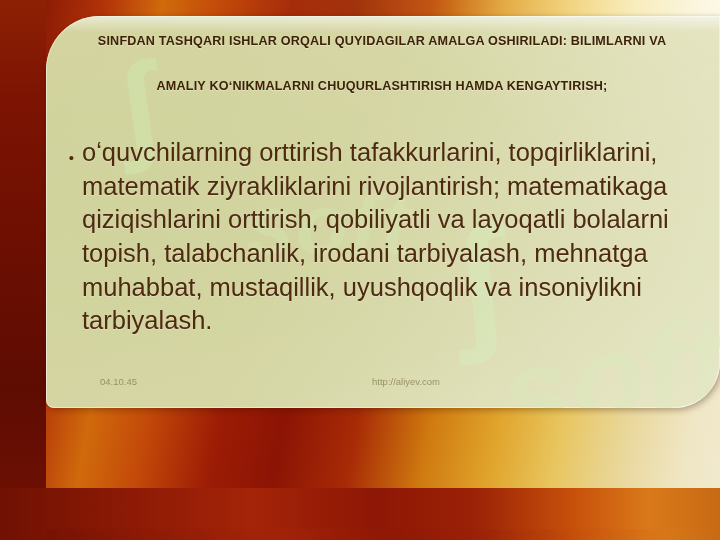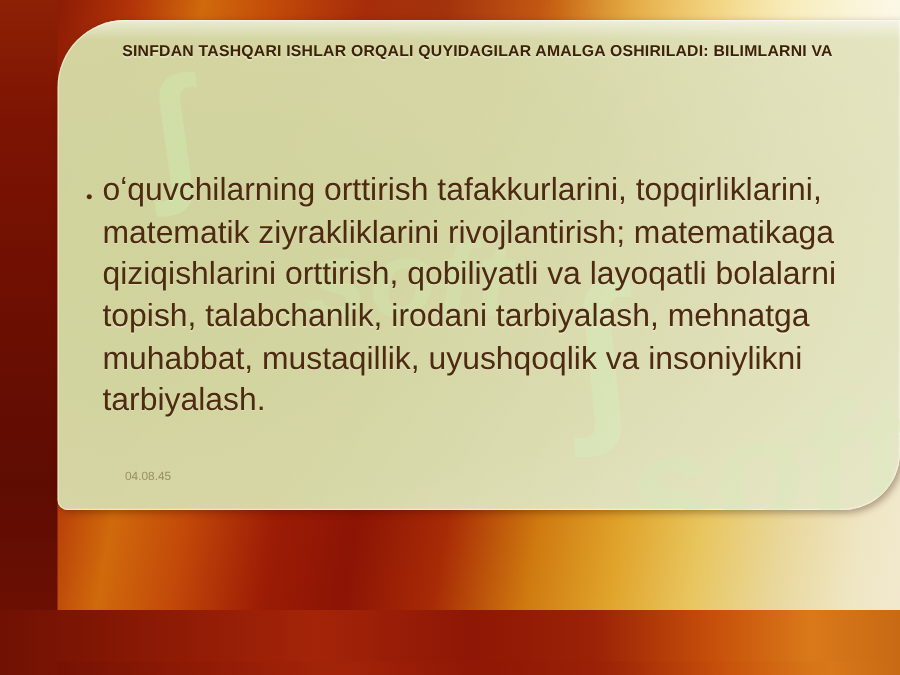--- a/index.html
+++ b/index.html
@@ -239,30 +239,32 @@
     <div class="wm wm-glyph wm-2" style="font-size:150px; transform:rotate(-6deg);">ʃ</div>
     <div class="wm wm-word wm-4" style="font-size:120px; transform:rotate(-10deg); left:455px; top:300px;">soft</div>
     <div class="wm wm-glyph wm-3" style="font-size:150px; transform:rotate(-5deg);">ʃ</div>
     <div class="wm wm-glyph" style="left:430px; top:380px; font-size:150px; transform:rotate(-5deg);">ʃ</div>
 
     <div class="panel-top-hilite"></div>
     <div class="panel-sheen"></div>
 
     <div class="title-block">
       <div class="title-line">SINFDAN TASHQARI ISHLAR  ORQALI  QUYIDAGILAR AMALGA OSHIRILADI: BILIMLARNI VA</div>
+      <div class="title-line second">AMALIY KOʻNIKMALARNI  CHUQURLASHTIRISH HAMDA KENGAYTIRISH;</div>
     </div>
 
     <div class="body-block">
       <div class="bullet-row">
         <div class="bullet-dot">•</div>
         <div class="bullet-text">oʻquvchilarning orttirish tafakkurlarini, topqirliklarini, matematik ziyrakliklarini rivojlantirish; matematikaga qiziqishlarini orttirish, qobiliyatli va layoqatli bolalarni topish, talabchanlik, irodani tarbiyalash, mehnatga muhabbat, mustaqillik, uyushqoqlik va insoniylikni tarbiyalash.</div>
       </div>
     </div>
 
     <div class="footer">
-      <div class="footer-date">04.08.45</div>
+      <div class="footer-date">04.10.45</div>
+      <div class="footer-url">http://aliyev.com</div>
     </div>
 
   </div>
 
   <div class="footer-clip"></div>
 
 </div>
 
 </body></html>

